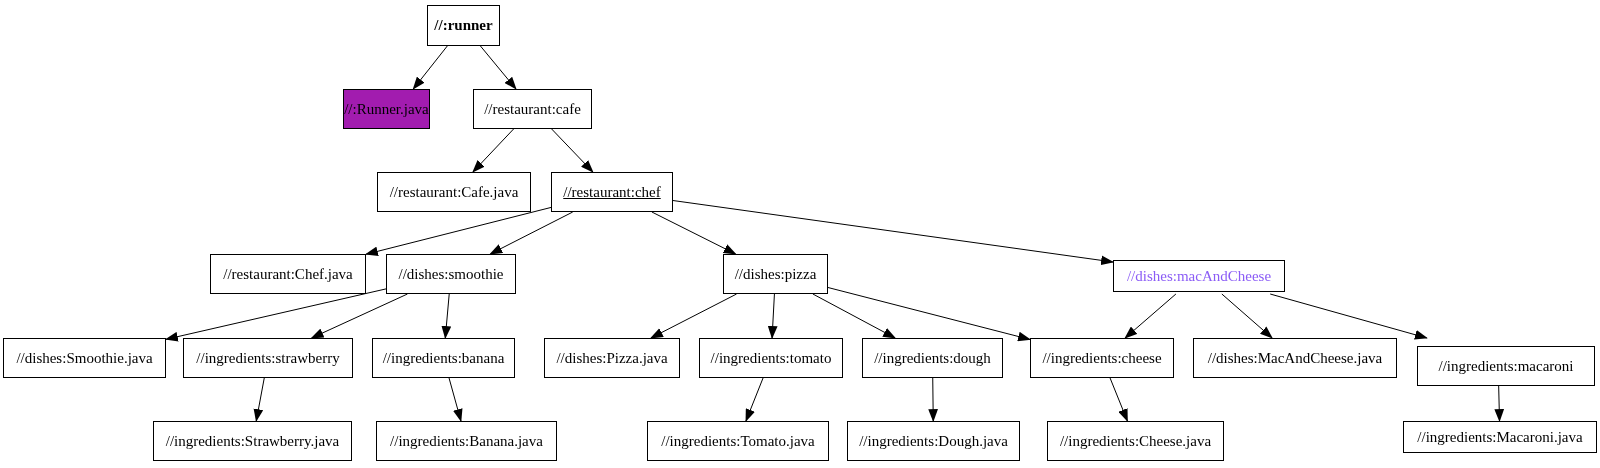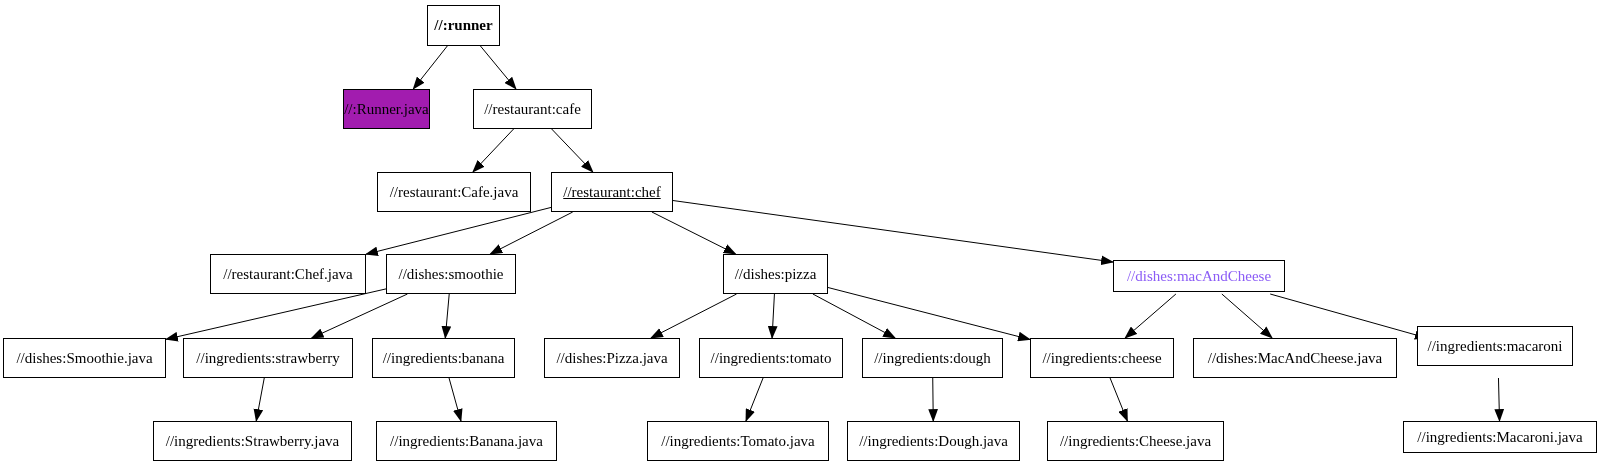--- a/index.html
+++ b/index.html
@@ -89,21 +89,21 @@
       <div class="node" style="left: 723px; top: 254px; width: 105px; height: 40px; border-color: rgb(0, 0, 0); background: rgb(255, 255, 255); color: rgb(0, 0, 0);">//dishes:pizza</div>
       <div class="node" style="left: 1113px; top: 254px; width: 172px; height: 32px; border-color: rgb(0, 0, 0); background: rgb(255, 255, 255); color: #8b5cf6; margin-top: 6px;">//dishes:macAndCheese</div>
       <div class="node" style="left: 3px; top: 338px; width: 163px; height: 40px; border-color: rgb(0, 0, 0); background: rgb(255, 255, 255); color: rgb(0, 0, 0);">//dishes:Smoothie.java</div>
       <div class="node" style="left: 183px; top: 338px; width: 170px; height: 40px; border-color: rgb(0, 0, 0); background: rgb(255, 255, 255); color: rgb(0, 0, 0);">//ingredients:strawberry</div>
       <div class="node" style="left: 372px; top: 338px; width: 143px; height: 40px; border-color: rgb(0, 0, 0); background: rgb(255, 255, 255); color: rgb(0, 0, 0);">//ingredients:banana</div>
       <div class="node" style="left: 544px; top: 338px; width: 136px; height: 40px; border-color: rgb(0, 0, 0); background: rgb(255, 255, 255); color: rgb(0, 0, 0);">//dishes:Pizza.java</div>
       <div class="node" style="left: 699px; top: 338px; width: 144px; height: 40px; border-color: rgb(0, 0, 0); background: rgb(255, 255, 255); color: rgb(0, 0, 0);">//ingredients:tomato</div>
       <div class="node" style="left: 862px; top: 338px; width: 141px; height: 40px; border-color: rgb(0, 0, 0); background: rgb(255, 255, 255); color: rgb(0, 0, 0);">//ingredients:dough</div>
       <div class="node" style="left: 1030px; top: 338px; width: 144px; height: 40px; border-color: rgb(0, 0, 0); background: rgb(255, 255, 255); color: rgb(0, 0, 0);">//ingredients:cheese</div>
       <div class="node" style="left: 1193px; top: 338px; width: 204px; height: 40px; border-color: rgb(0, 0, 0); background: rgb(255, 255, 255); color: rgb(0, 0, 0);">//dishes:MacAndCheese.java</div>
-      <div class="node" style="left: 1417px; top: 326px; width: 156px; height: 40px; border-color: rgb(0, 0, 0); background: rgb(255, 255, 255); color: rgb(0, 0, 0);">//ingredients:macaroni</div>
+      <div class="node" style="left: 1417px; top: 346px; width: 178px; height: 40px; border-color: rgb(0, 0, 0); background: rgb(255, 255, 255); color: rgb(0, 0, 0);">//ingredients:macaroni</div>
       <div class="node" style="left: 153px; top: 421px; width: 199px; height: 40px; border-color: rgb(0, 0, 0); background: rgb(255, 255, 255); color: rgb(0, 0, 0);">//ingredients:Strawberry.java</div>
       <div class="node" style="left: 376px; top: 421px; width: 181px; height: 40px; border-color: rgb(0, 0, 0); background: rgb(255, 255, 255); color: rgb(0, 0, 0); text-align: right;">//ingredients:Banana.java</div>
       <div class="node" style="left: 647px; top: 421px; width: 182px; height: 40px; border-color: rgb(0, 0, 0); background: rgb(255, 255, 255); color: rgb(0, 0, 0);">//ingredients:Tomato.java</div>
       <div class="node" style="left: 847px; top: 421px; width: 173px; height: 40px; border-color: rgb(0, 0, 0); background: rgb(255, 255, 255); color: rgb(0, 0, 0);">//ingredients:Dough.java</div>
       <div class="node" style="left: 1047px; top: 421px; width: 177px; height: 40px; border-color: rgb(0, 0, 0); background: rgb(255, 255, 255); color: rgb(0, 0, 0);">//ingredients:Cheese.java</div>
       <div class="node" style="left: 1403px; top: 421px; width: 194px; height: 32px; border-color: rgb(0, 0, 0); background: rgb(255, 255, 255); color: rgb(0, 0, 0);">//ingredients:Macaroni.java</div>
     </div>
 </div>
 
 </body></html>

